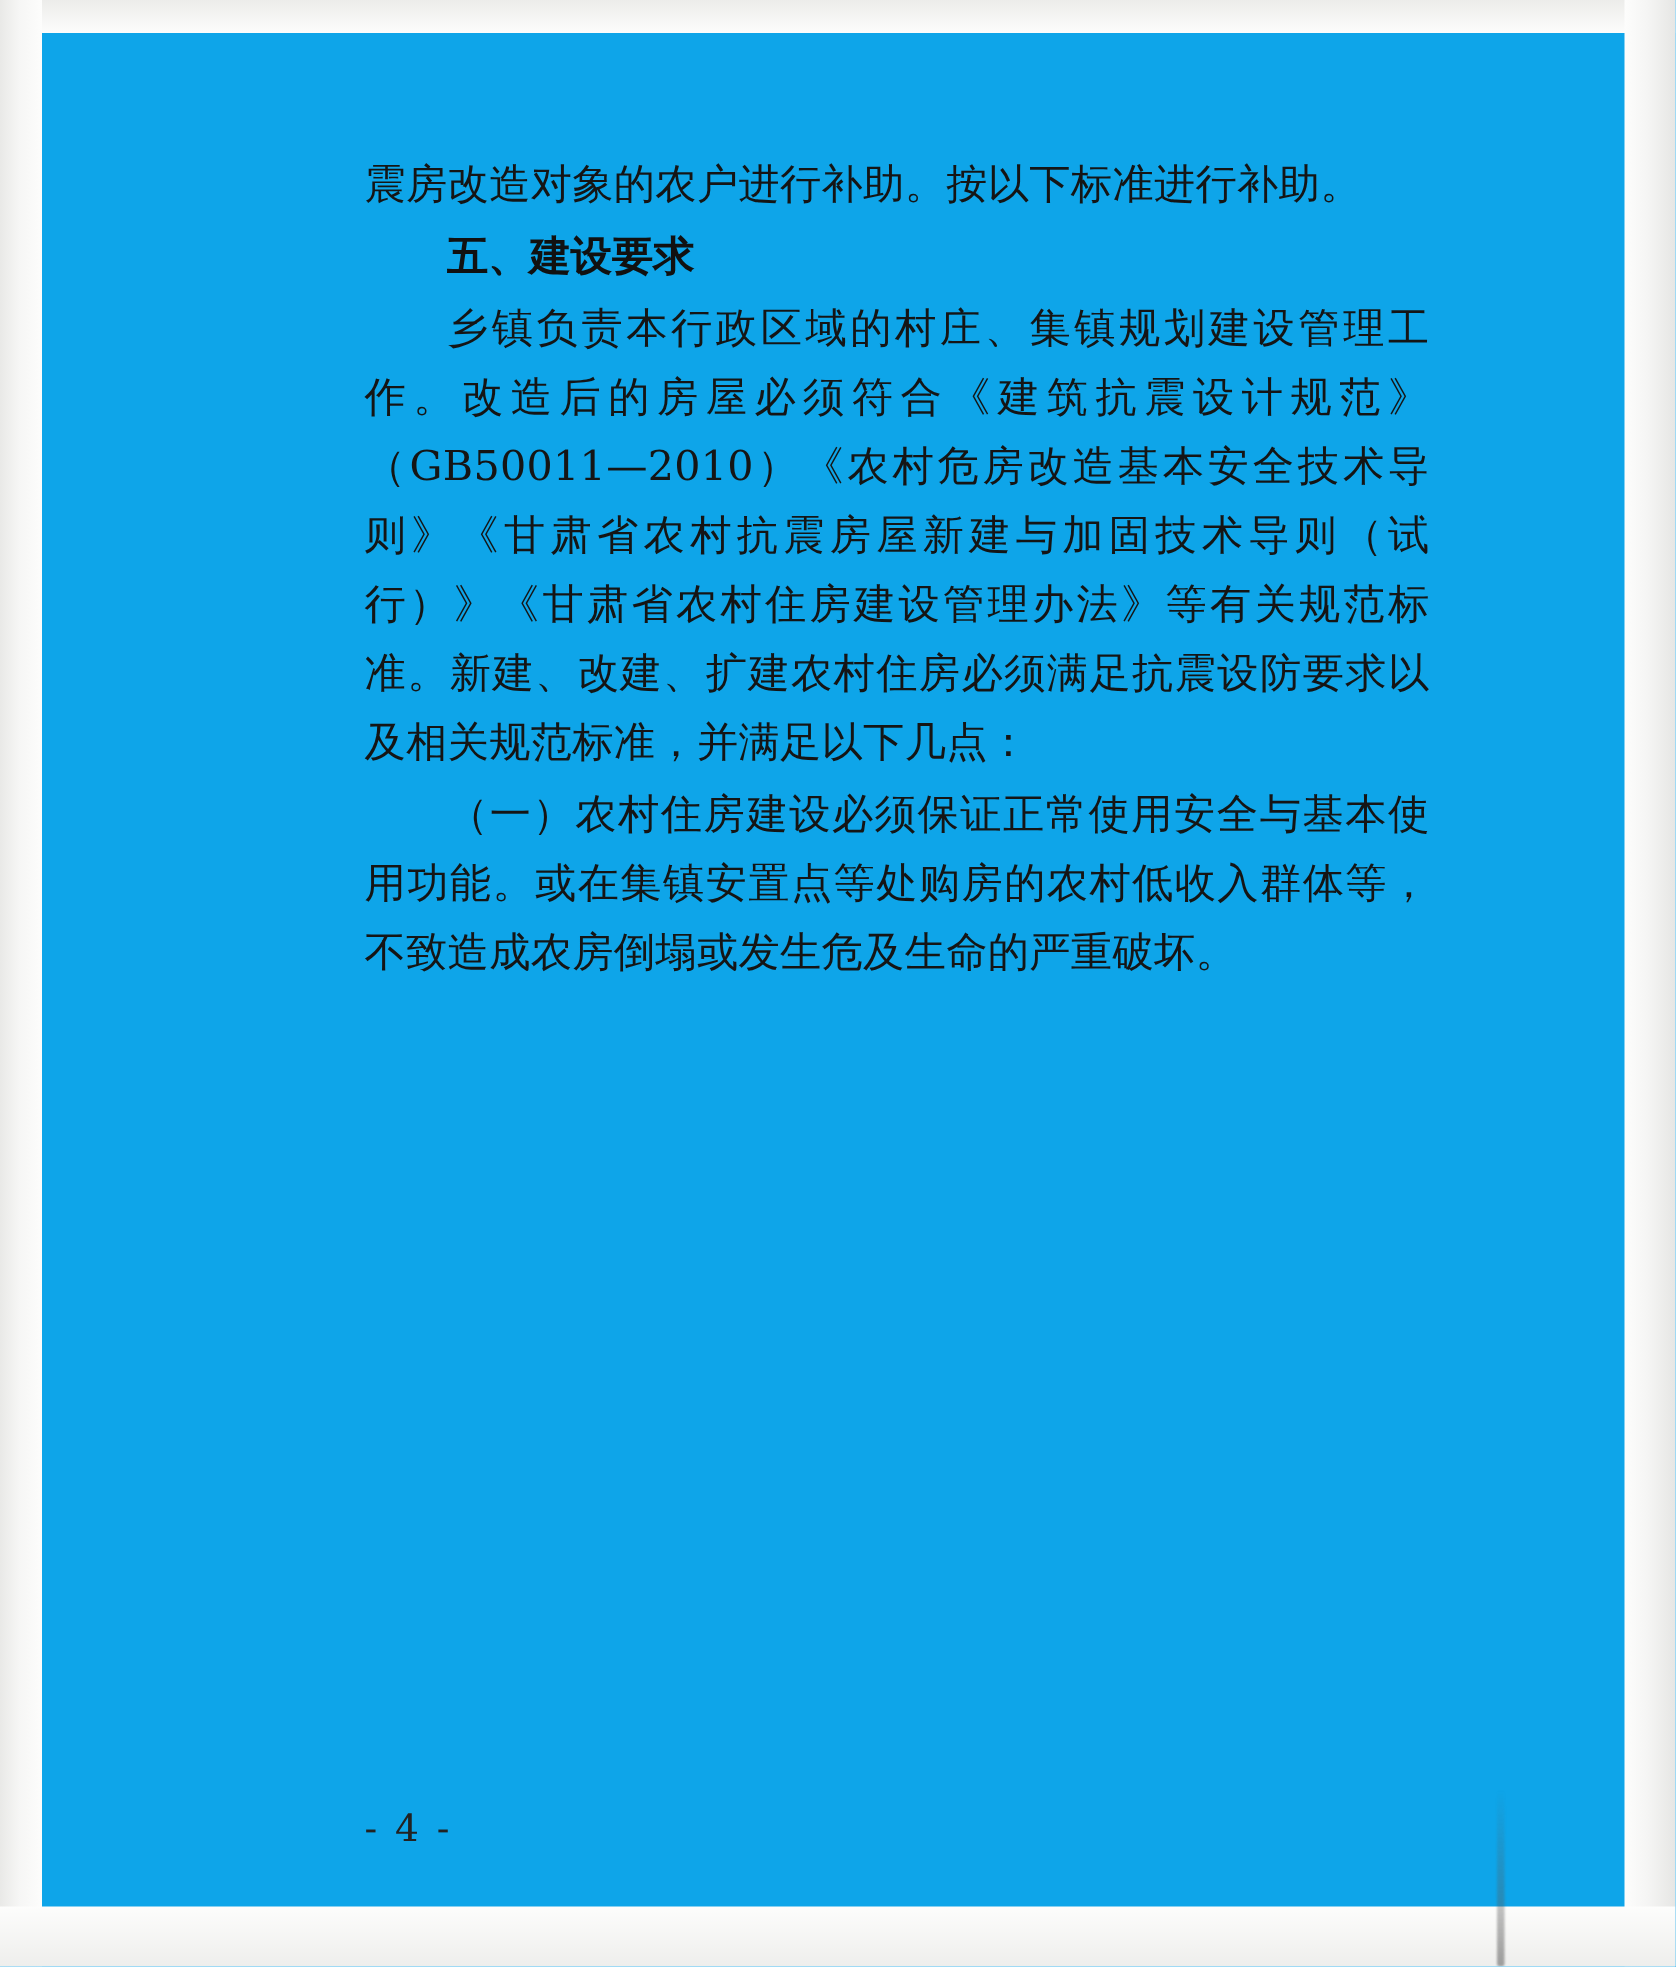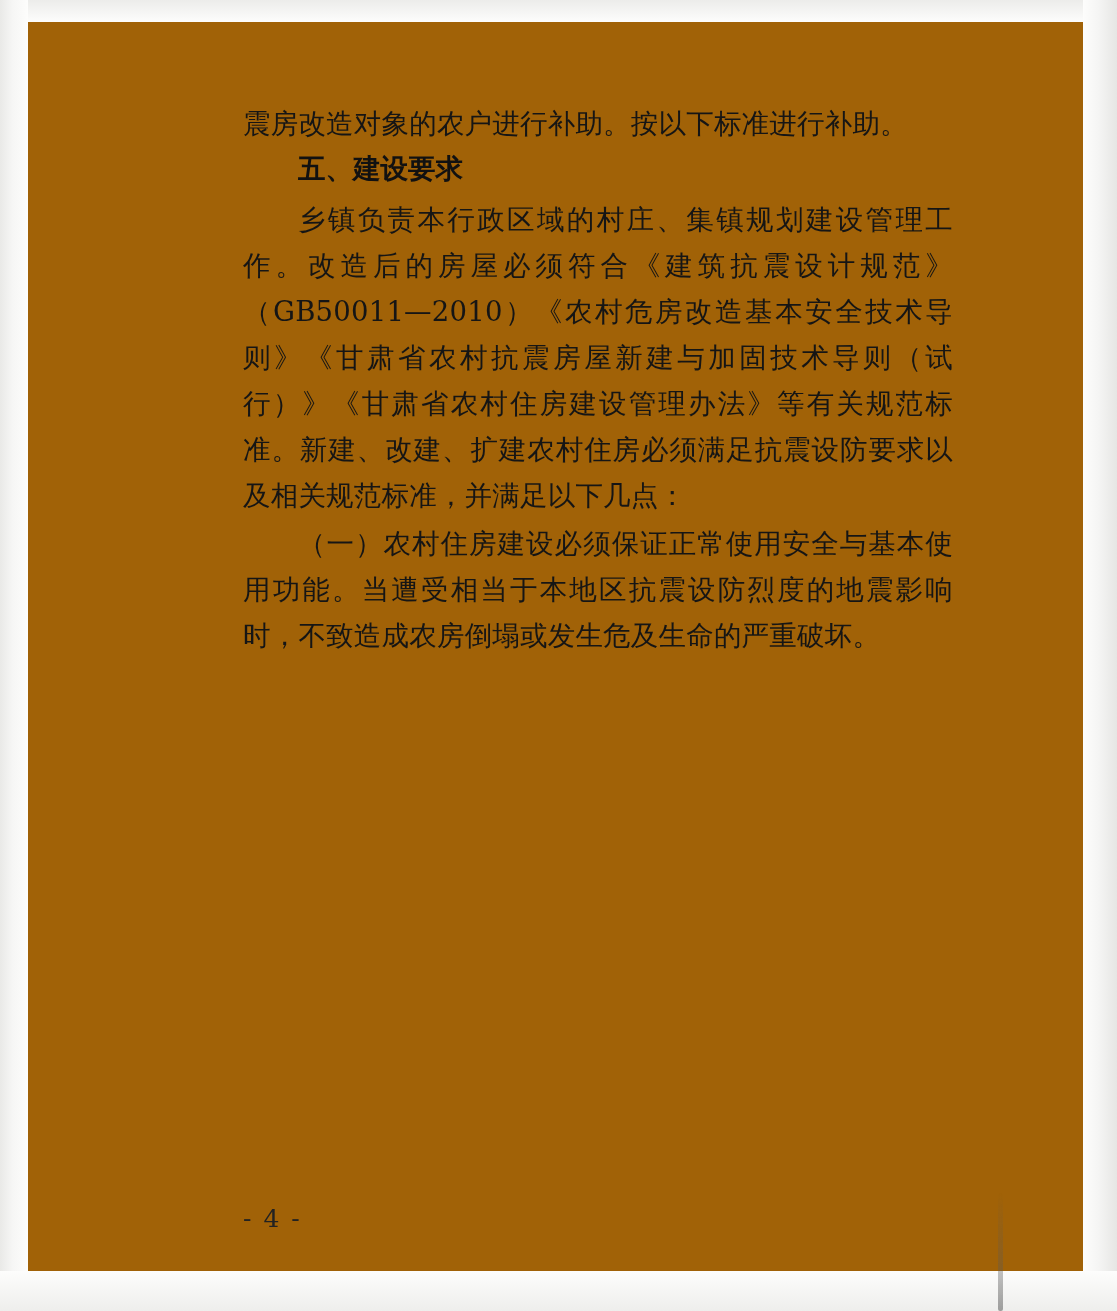--- a/index.html
+++ b/index.html
@@ -4,21 +4,21 @@
 <style>
   html, body {
     margin: 0;
     padding: 0;
     background: #ffffff;
   }
   #page {
     position: relative;
     width: 1117px;
     height: 1311px;
-    background: #a16207;
+    background: #0ea5e9;
     overflow: hidden;
     font-family: "DejaVu Serif", "Liberation Serif", serif;
   }
   
   .edge-left {
     position: absolute;
     top: 0; left: 0;
     width: 28px; height: 100%;
     background: linear-gradient(to right, #e9e9e7 0%, #f6f6f5 45%, #fdfdfc 100%);
   }
@@ -67,21 +67,21 @@
   p.indent {
     text-indent: 2em;
   }
   p.heading {
     margin: 0 0 2px 0;
     font-size: 27.5px;
     line-height: 46px;
     color: #111111;
     text-indent: 2em;
     font-weight: bold;
-    font-family: Liberation Mono, monospace;
+    font-family: Liberation Sans, sans-serif;
   }
   .footer {
     position: absolute;
     left: 243px;
     top: 1204px;
     width: 710px;
     font-size: 25px;
     color: #222222;
     letter-spacing: 2px;
     font-family: "DejaVu Serif", "Liberation Serif", serif;
@@ -95,18 +95,18 @@
   <div class="edge-top"></div>
   <div class="edge-left"></div>
   <div class="edge-right"></div>
   <div class="edge-bottom"></div>
   <div class="spine-mark"></div>
 
   <div class="content">
     <p class="para">震房改造对象的农户进行补助。按以下标准进行补助。</p>
     <p class="heading">五、建设要求</p>
     <p class="para indent">乡镇负责本行政区域的村庄、集镇规划建设管理工作。改造后的房屋必须符合《建筑抗震设计规范》（GB50011—2010）《农村危房改造基本安全技术导则》《甘肃省农村抗震房屋新建与加固技术导则（试行）》《甘肃省农村住房建设管理办法》等有关规范标准。新建、改建、扩建农村住房必须满足抗震设防要求以及相关规范标准，并满足以下几点：</p>
-    <p class="para indent">（一）农村住房建设必须保证正常使用安全与基本使用功能。当遭受相当于本地区抗震设防烈度的地震影响时，不致造成农房倒塌或发生危及生命的严重破坏。</p>
+    <p class="para indent">（一）农村住房建设必须保证正常使用安全与基本使用功能。或在集镇安置点等处购房的农村低收入群体等，不致造成农房倒塌或发生危及生命的严重破坏。</p>
   </div>
 
   <div class="footer">- 4 -</div>
 
 </div>
 
 </body></html>

